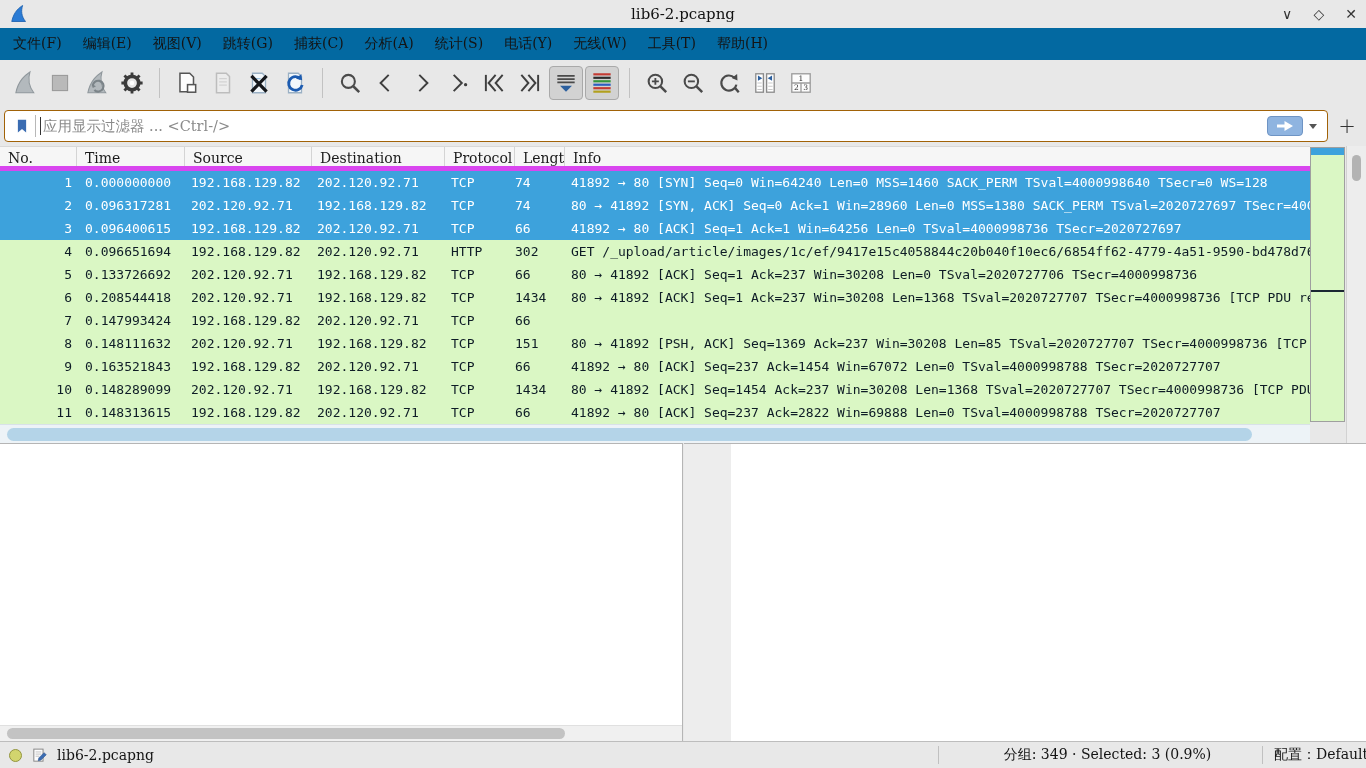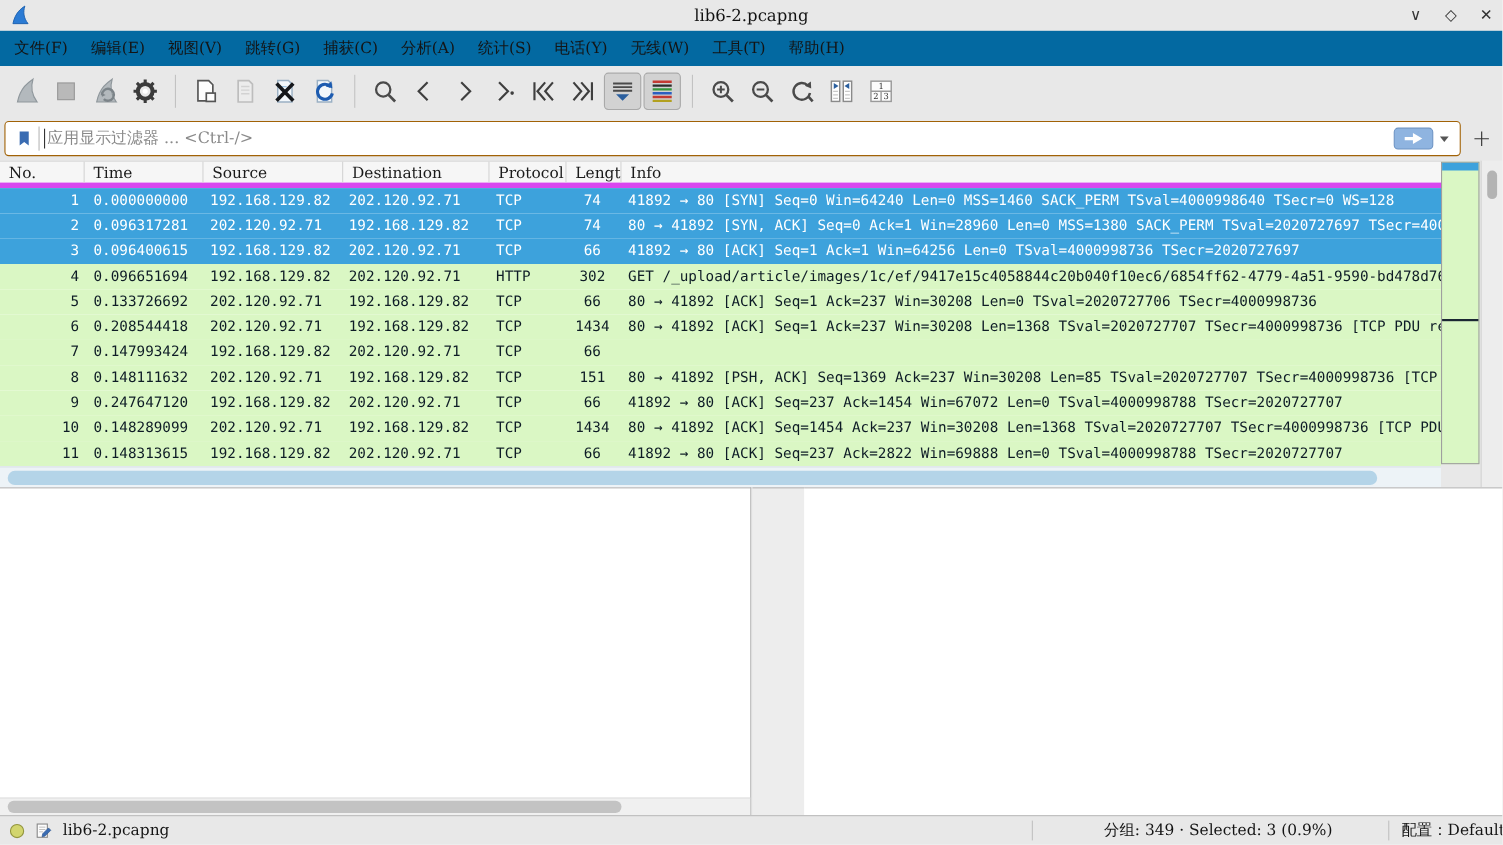--- a/index.html
+++ b/index.html
@@ -42,21 +42,21 @@
   .hcell { border-right:1px solid #d4d4d4; padding-left:8px; line-height:23px; white-space:nowrap; overflow:hidden; }
   .rows { position:absolute; top:171px; left:0; width:1310px; height:253px; overflow:hidden; background:#fff; }
   .prow { height:23px; line-height:23px; font-family:"DejaVu Sans Mono","Liberation Mono",monospace; font-size:13px; background:#daf7c4; color:#0e1c26; white-space:nowrap; }
   .prow.selected { background:#3da2dc; color:#ffffff; }
   .prow > div { overflow:hidden; }
   .c-no   { text-align:right; padding-right:5px; }
   .c-time { padding-left:8px; }
   .c-src  { padding-left:6px; }
   .c-dst  { padding-left:5px; }
   .c-proto{ padding-left:6px; }
-  .c-len  { text-align:center; padding-right:3px; }
+  .c-len  { text-align:left; padding-right:3px; }
   .c-info { padding-left:6px; }
 
   .list-hscroll { position:absolute; top:424px; left:0; width:1310px; height:19px; background:#edf3f7; border-top:1px solid #d9e2e8; }
   .list-hthumb { position:absolute; top:3px; left:7px; width:1245px; height:13px; background:#b4d4e8; border-radius:7px; }
 
   .pmap { position:absolute; top:147px; left:1310px; width:35px; height:275px; background:#daf7c4; border:1px solid #9f9f9f; }
   .pmap-selected { position:absolute; top:0; left:0; right:0; height:7px; background:#3da2dc; }
   .pmap-mark { position:absolute; top:142px; left:0; right:0; height:2px; background:#1b2733; }
 
   .vscroll { position:absolute; top:146px; left:1346px; width:20px; height:297px; background:#ededed; border-left:1px solid #d2d2d2; }
@@ -358,21 +358,21 @@
       <div class="c-no">8</div>
       <div class="c-time">0.148111632</div>
       <div class="c-src">202.120.92.71</div>
       <div class="c-dst">192.168.129.82</div>
       <div class="c-proto">TCP</div>
       <div class="c-len">151</div>
       <div class="c-info">80 → 41892 [PSH, ACK] Seq=1369 Ack=237 Win=30208 Len=85 TSval=2020727707 TSecr=4000998736 [TCP</div>
     </div>
       <div class="prow pgrid">
       <div class="c-no">9</div>
-      <div class="c-time">0.247647120</div>
+      <div class="c-time">0.163521843</div>
       <div class="c-src">192.168.129.82</div>
       <div class="c-dst">202.120.92.71</div>
       <div class="c-proto">TCP</div>
       <div class="c-len">66</div>
       <div class="c-info">41892 → 80 [ACK] Seq=237 Ack=1454 Win=67072 Len=0 TSval=4000998788 TSecr=2020727707</div>
     </div>
       <div class="prow pgrid">
       <div class="c-no">10</div>
       <div class="c-time">0.148289099</div>
       <div class="c-src">202.120.92.71</div>

